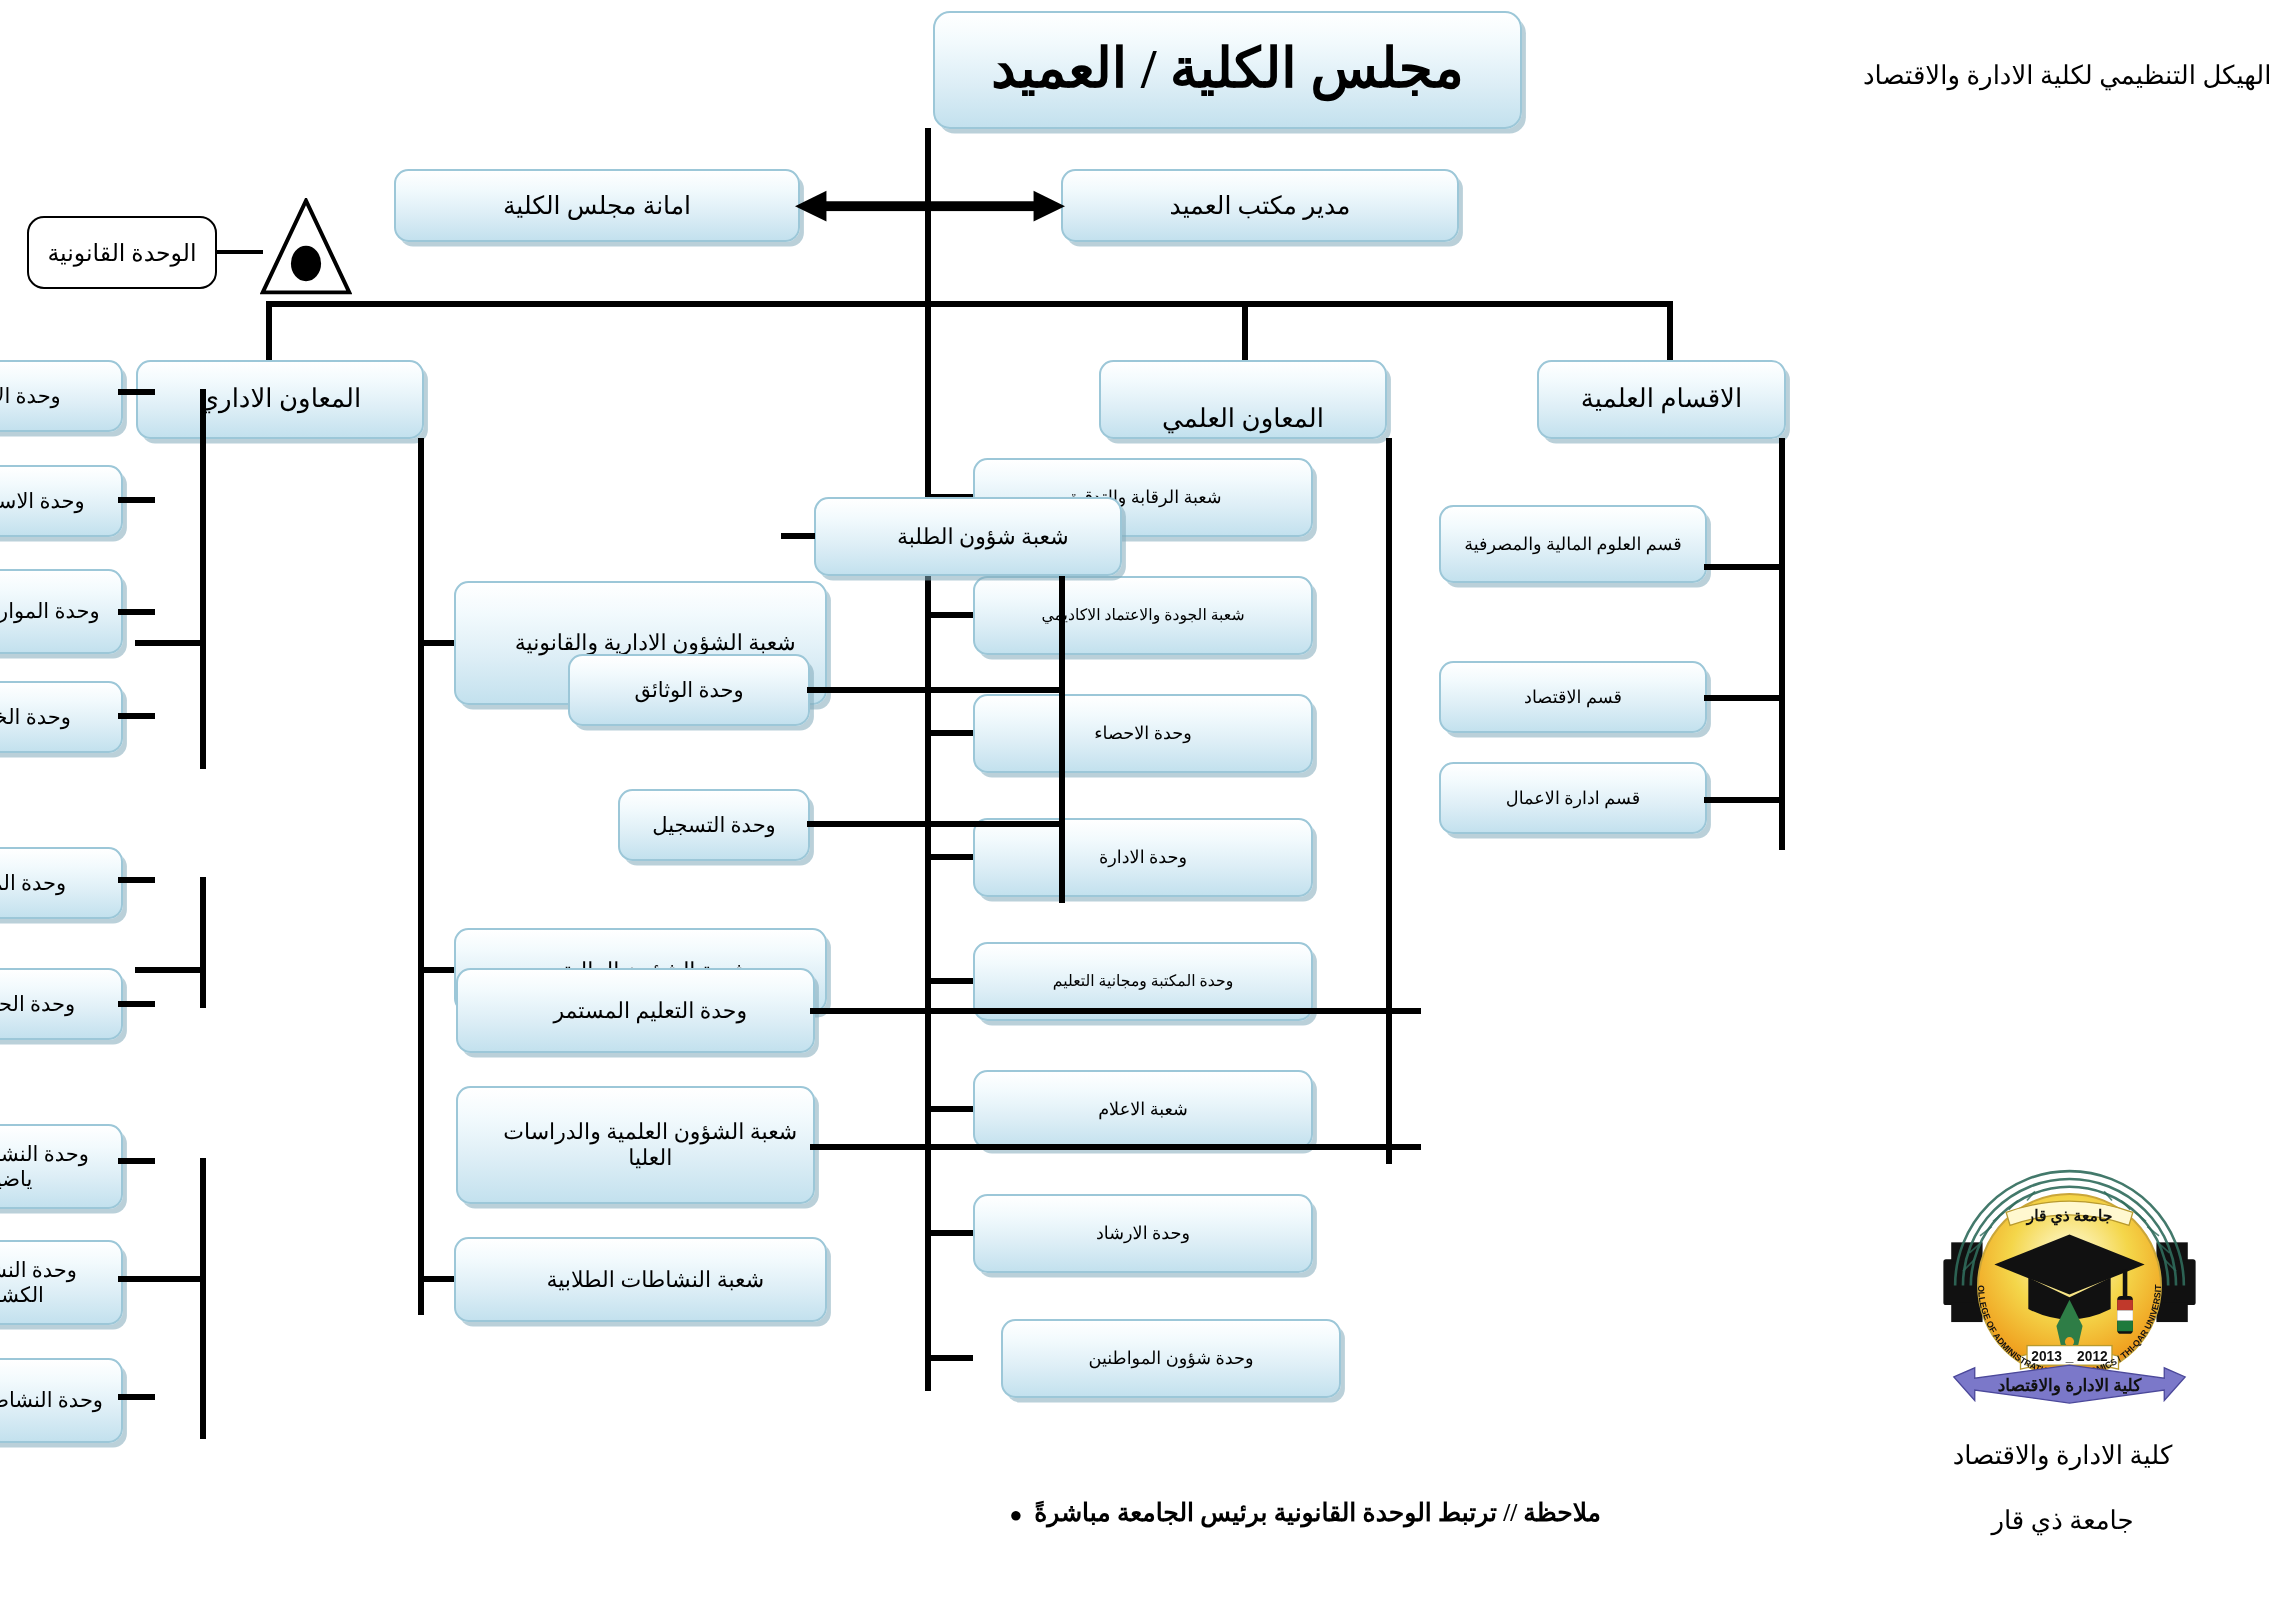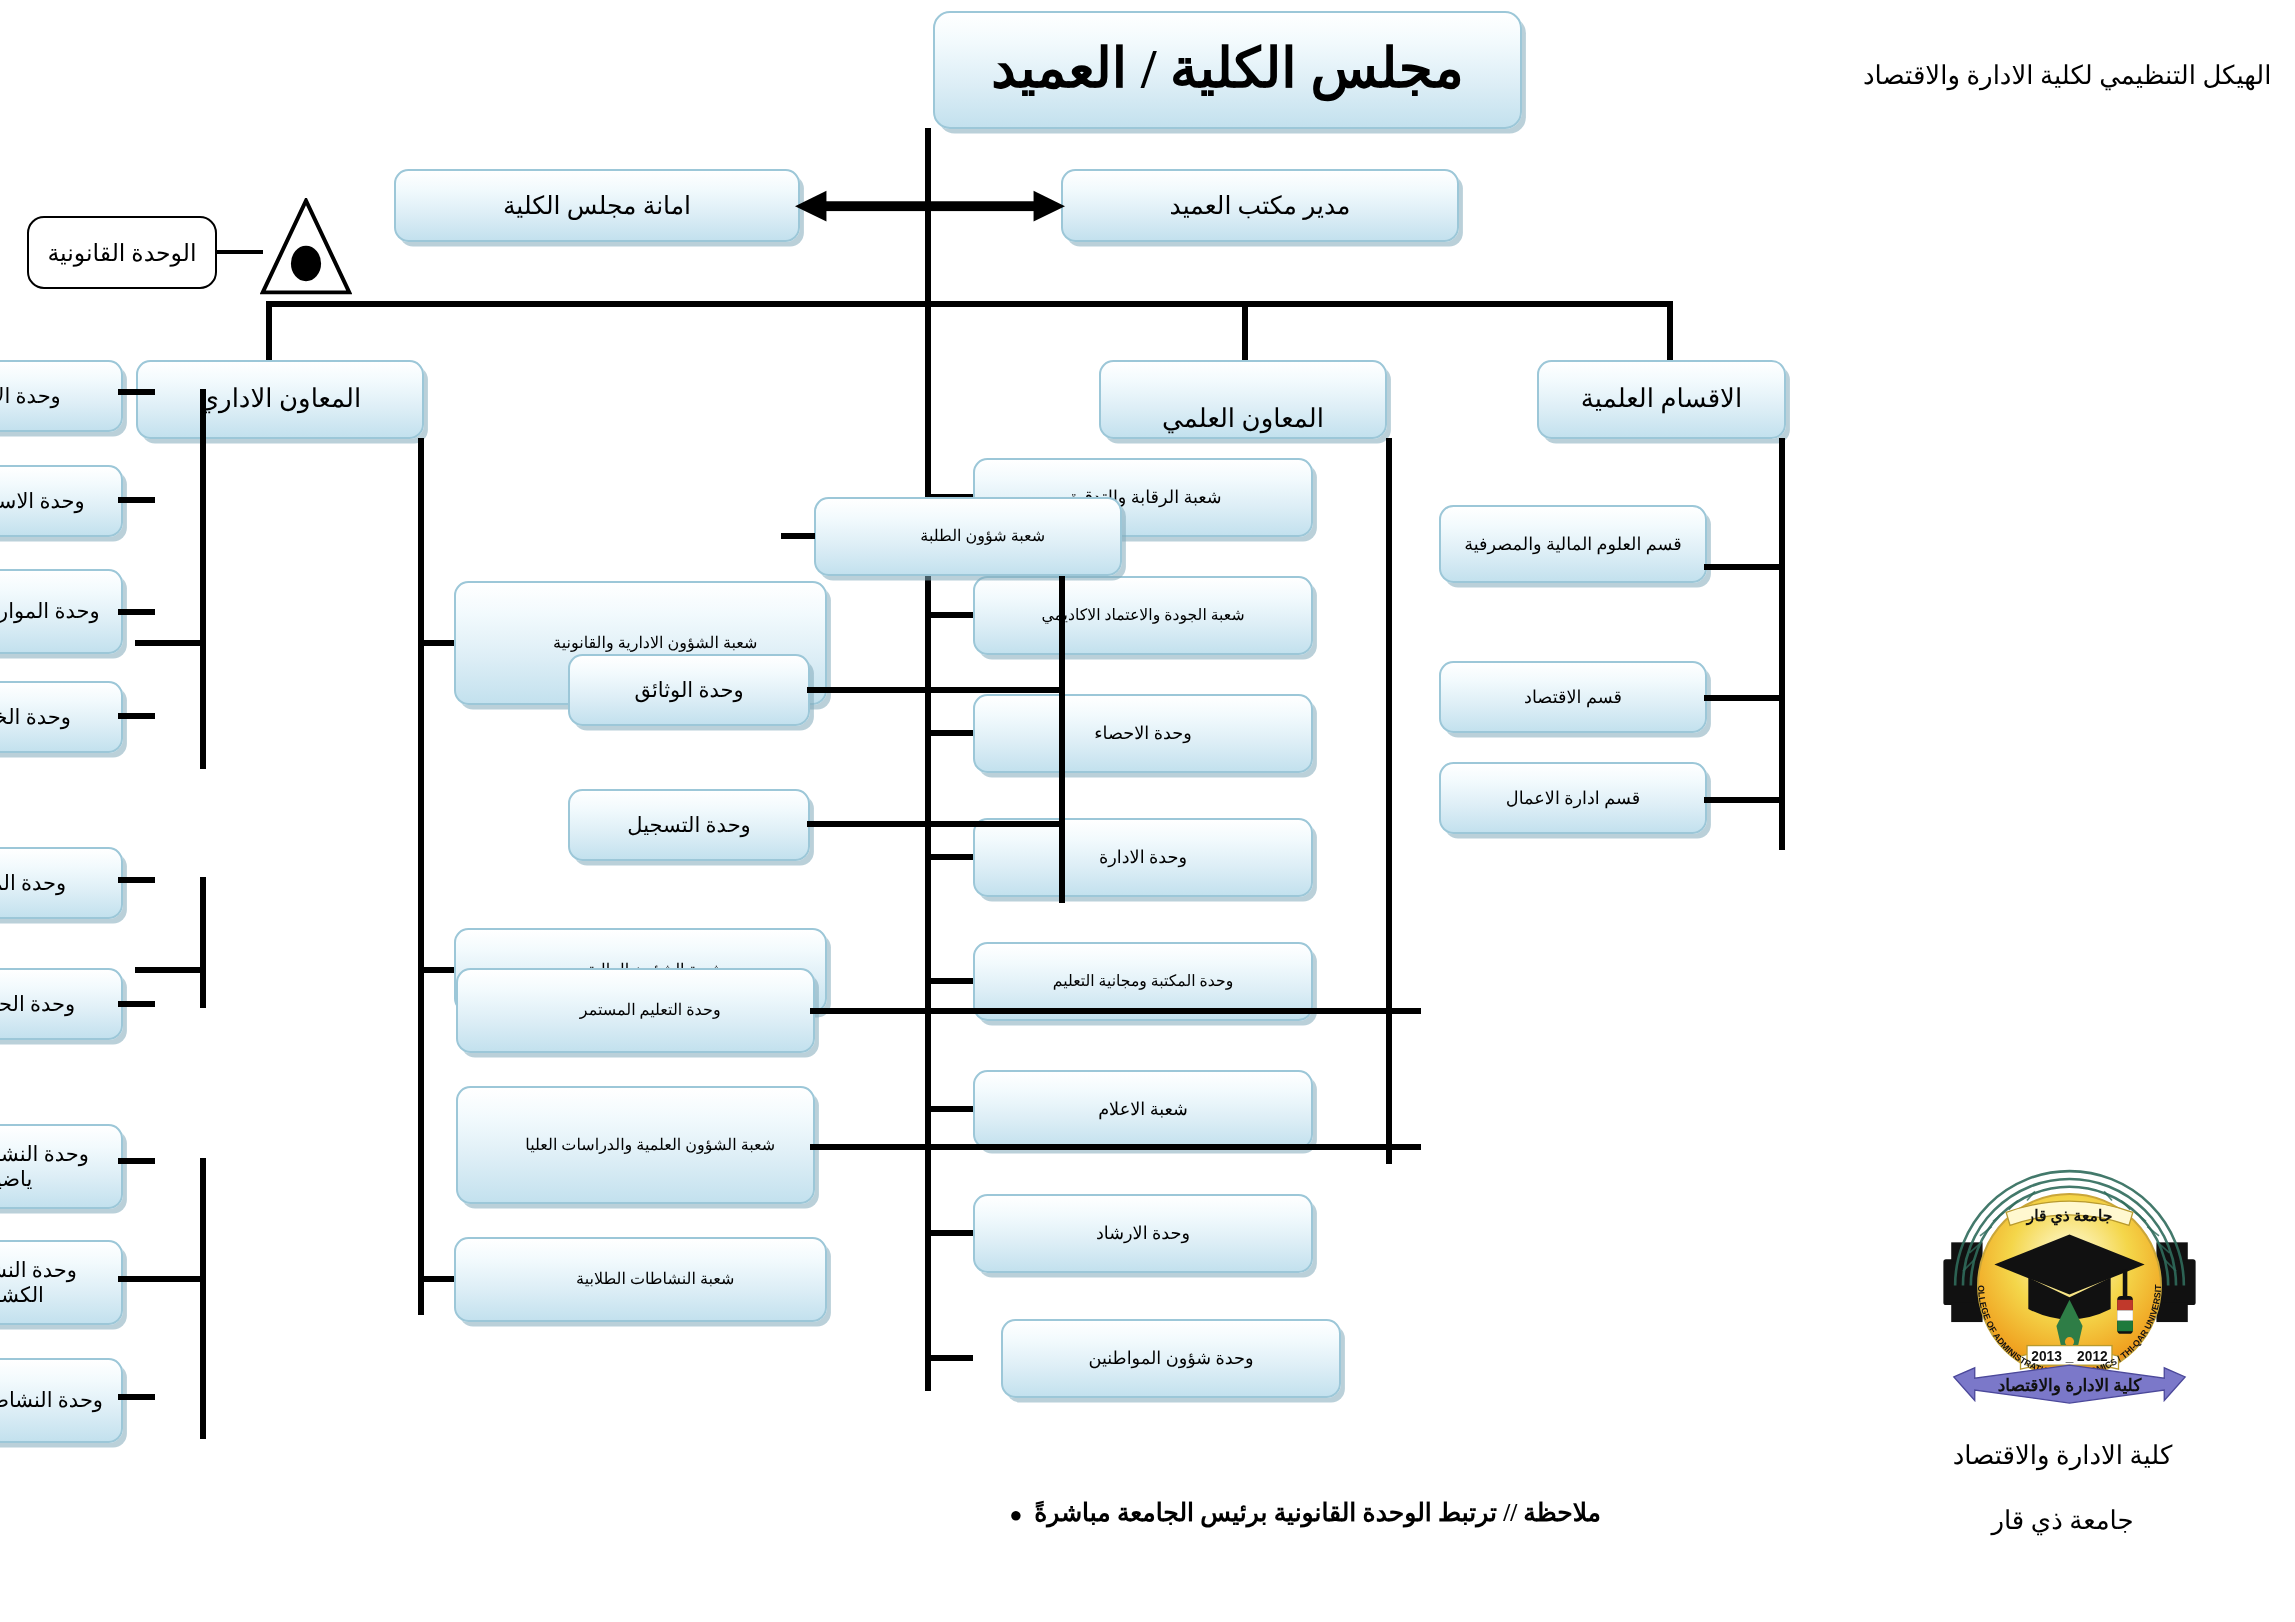--- a/index.html
+++ b/index.html
@@ -28,21 +28,21 @@
     color:#000;
     line-height:1.18;
     padding:2.6px 6.5px;
     font-weight:400;
   }
   .node span{display:block;width:100%;}
 
   .root{font-size:55px;font-weight:700;border-radius:17px;}
   .lvl2{font-size:25px;}
   .assist{font-size:26px;}
-  .branch{font-size:16px;padding-left:36px;}
+  .branch{font-size:22px;padding-left:36px;}
   .leaf{font-size:21px;}
   .small{font-size:17.7px;}
   .tiny{font-size:15.7px;}
 
   
   .legalbox{
     position:absolute;box-sizing:border-box;
     border:2.6px solid #000;border-radius:17px;background:#fff;
     display:flex;align-items:center;justify-content:center;
     font-size:23.6px;color:#000;text-align:center;
@@ -245,21 +245,21 @@
   </div>
   <div class="ln hl" style="right:1480px;top:533px;width:34px;"></div>
 
   <div class="ln vl" style="right:1230px;top:576px;height:327px;"></div>
 
   <div class="node leaf" style="right:1485px;top:654px;width:242px;height:72px;">
     <span>وحدة الوثائق</span>
   </div>
   <div class="ln hl" style="right:1230px;top:687px;width:258px;"></div>
 
-  <div class="node leaf" style="right:1485px;top:789px;width:242px;height:72px;">
+  <div class="node leaf" style="right:1485px;top:789px;width:192px;height:72px;">
     <span>وحدة التسجيل</span>
   </div>
   <div class="ln hl" style="right:1230px;top:821px;width:258px;"></div>
 
   <div class="node branch" style="right:1480px;top:968px;width:359px;height:85px;">
     <span>وحدة التعليم المستمر</span>
   </div>
   <div class="ln hl" style="right:1839px;top:1008px;width:0px;"></div>
   <div class="ln hl" style="right:877px;top:1008px;width:0px;"></div>
   <div class="ln hl" style="right:874px;top:1008px;width:31px;"></div>

